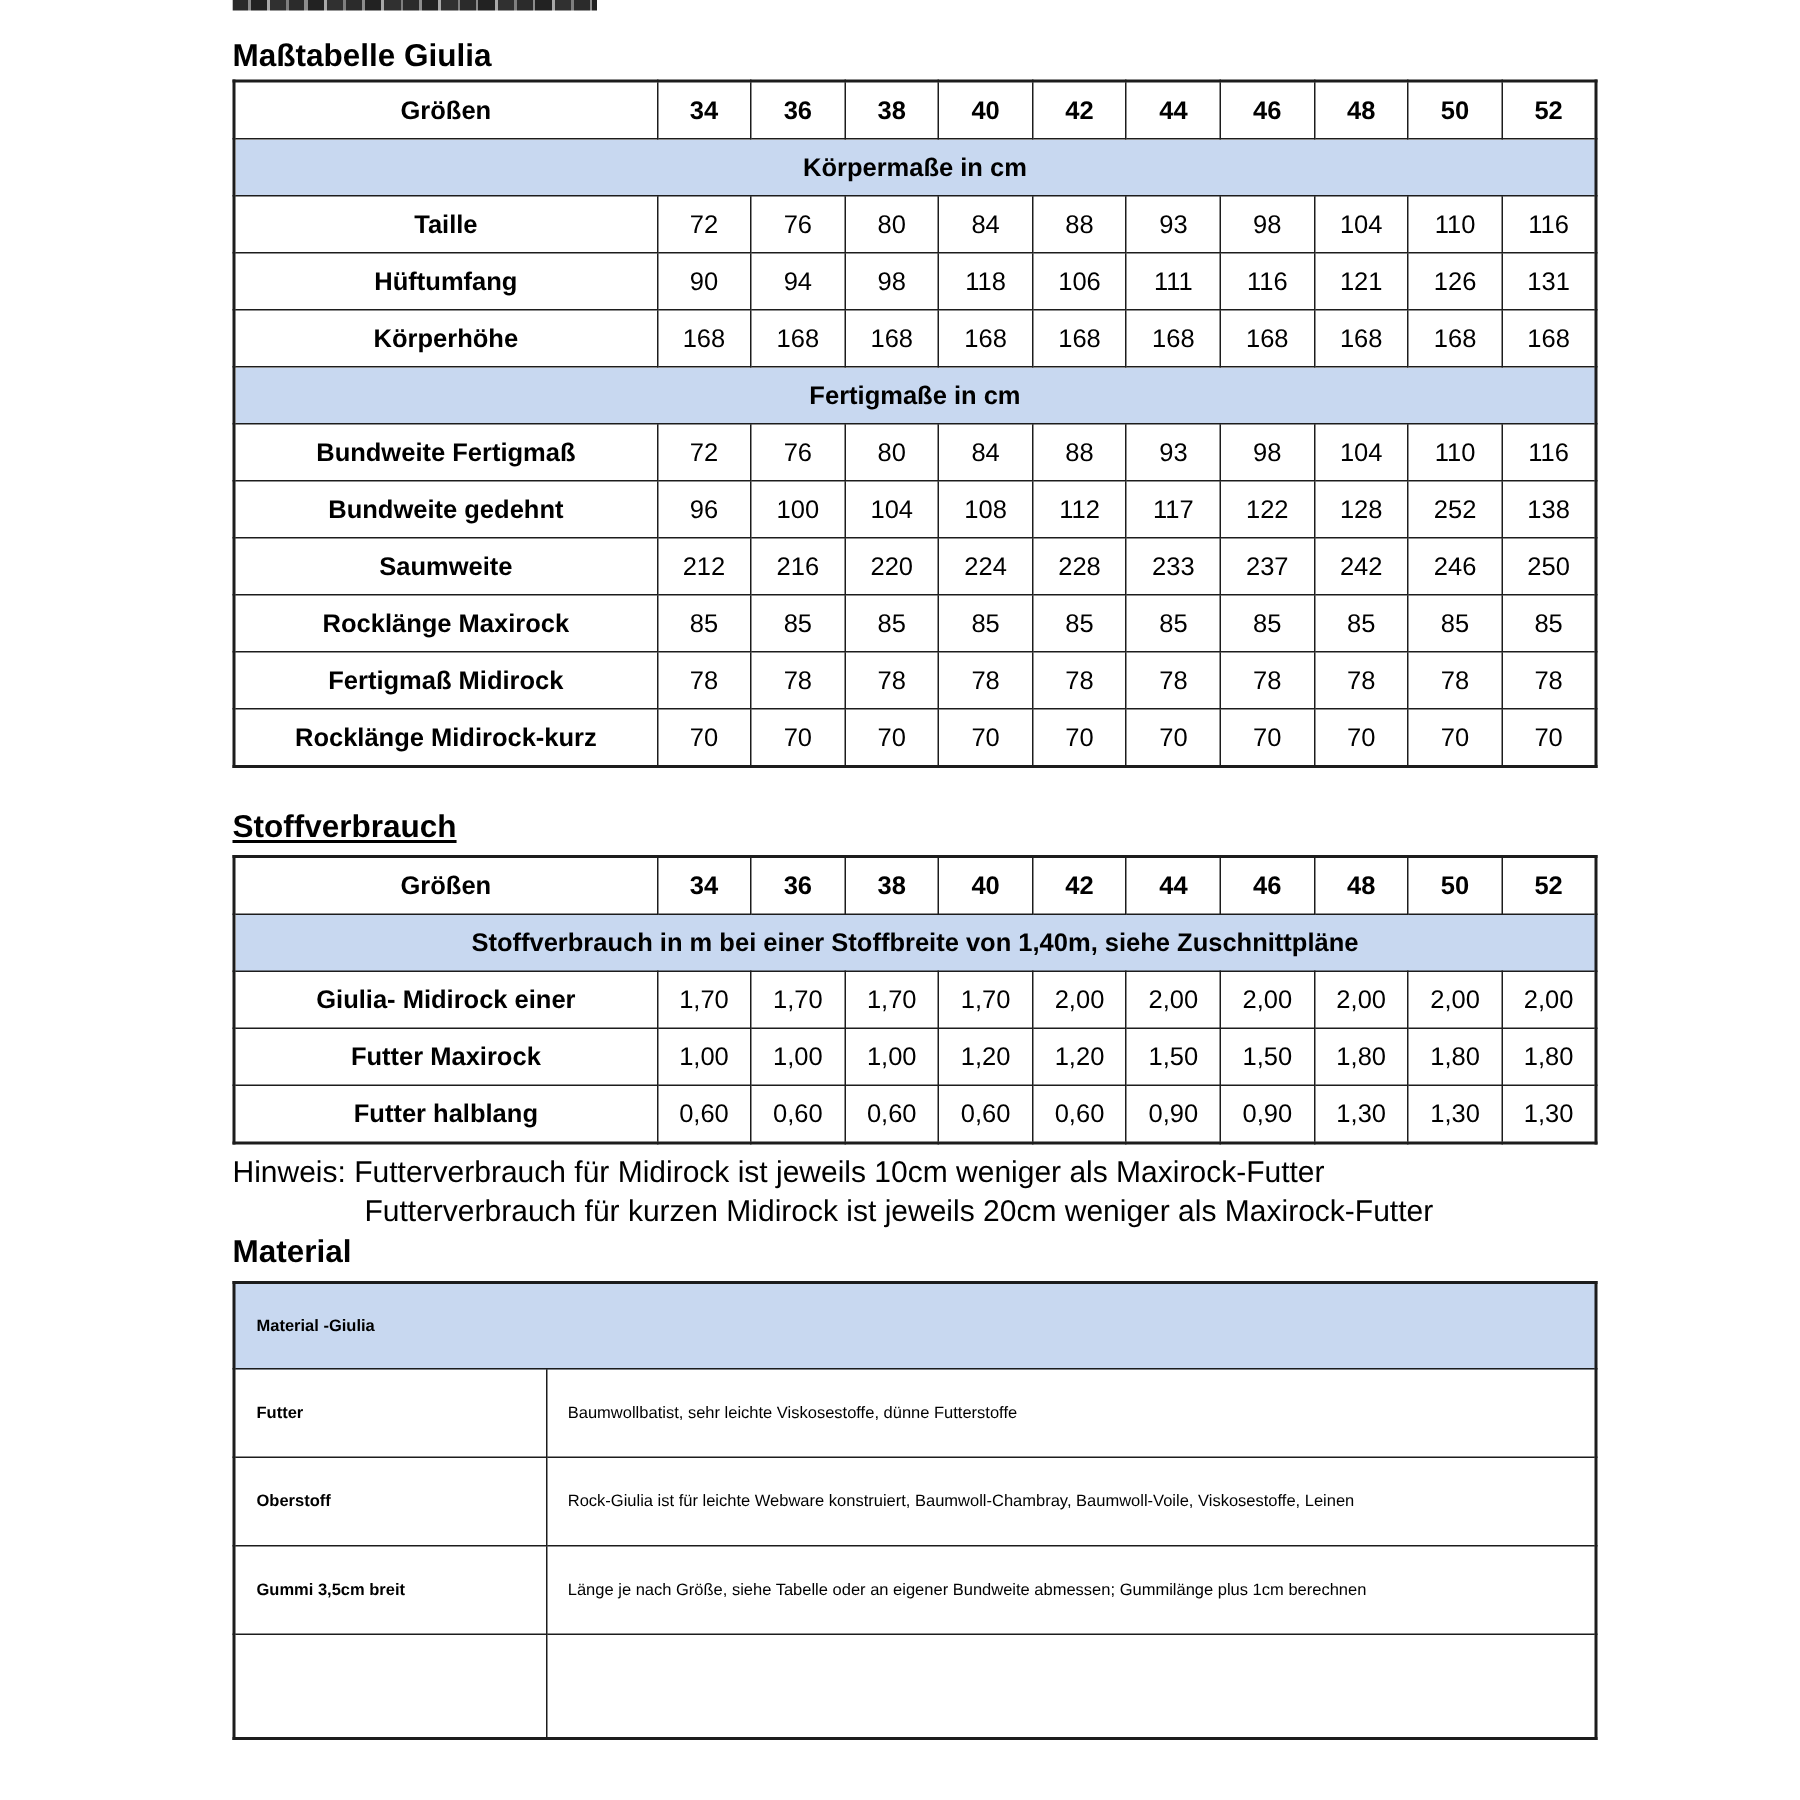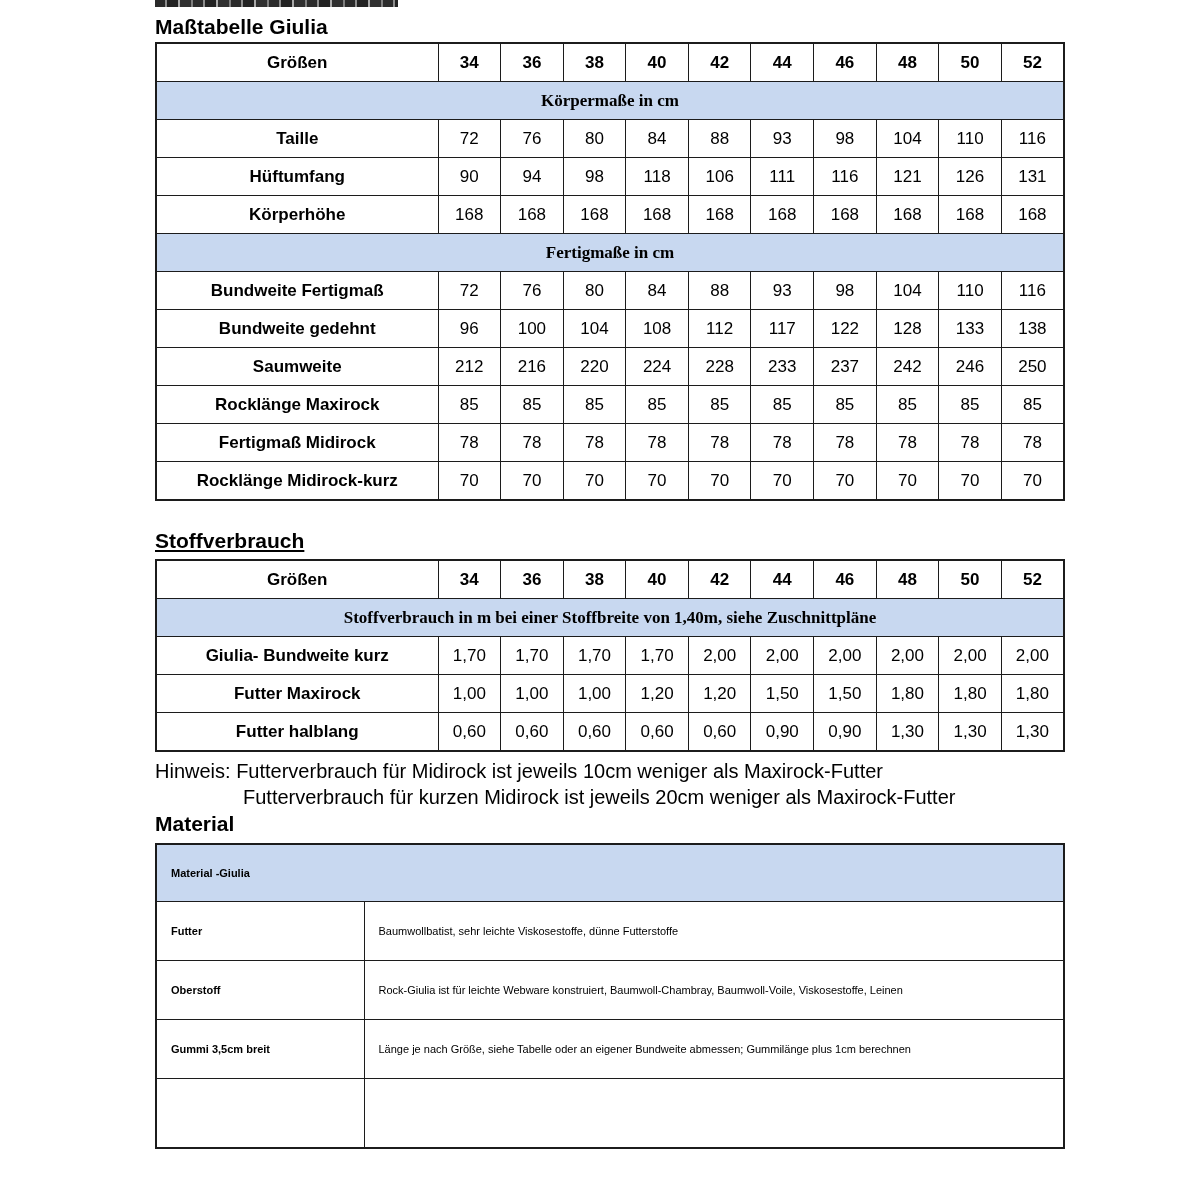--- a/index.html
+++ b/index.html
@@ -16,36 +16,36 @@
   
   .clipped-strip{
     position:absolute;left:155px;top:0;width:243px;height:7px;
     background:repeating-linear-gradient(90deg,
       #2b2b2b 0 10px, #8d8d8d 10px 12px,
       #222 12px 23px, #a9a9a9 23px 25px,
       #303030 25px 36px, #7f7f7f 36px 38px);
   }
   .content{margin-left:155px;width:908px;}
   h2{font-size:21px;line-height:23px;font-weight:bold;margin:0;}
-  .t1-title{padding-top:15px;margin-bottom:4px;}
+  .t1-title{padding-top:26px;margin-bottom:4px;}
   .t2-title{margin-top:28px;margin-bottom:7px;text-decoration:underline;}
   .t3-title{margin-top:2px;margin-bottom:8px;}
 
   table{border-collapse:collapse;width:908px;table-layout:fixed;}
   .size-table{border:2px solid var(--border);}
   .size-table td{
     border:1.5px solid var(--border);
     height:37px;padding:0;
     text-align:center;vertical-align:middle;
     font-size:17px;
     overflow:hidden;white-space:nowrap;
   }
   .size-table td.label-cell{font-weight:bold;}
   .size-table td.size-cell{font-weight:bold;}
-  .size-table td.band-cell{background:var(--band);font-weight:bold;font-family:Liberation Serif, serif;}
+  .size-table td.band-cell{background:var(--band);font-weight:bold;}
   .size-table td.value-cell{font-weight:normal;}
 
   .note{font-size:20px;line-height:26px;margin:0;}
   .note-first{margin-top:6px;}
   .note-indent{padding-left:88px;}
 
   .material-table{border:2px solid var(--border);}
   .material-table td{
     border:1.5px solid var(--border);
     font-size:11px;line-height:25px;
@@ -156,21 +156,21 @@
         <tr>
           <td class="label-cell">Bundweite gedehnt</td>
           <td class="value-cell">96</td>
           <td class="value-cell">100</td>
           <td class="value-cell">104</td>
           <td class="value-cell">108</td>
           <td class="value-cell">112</td>
           <td class="value-cell">117</td>
           <td class="value-cell">122</td>
           <td class="value-cell">128</td>
-          <td class="value-cell">133</td>
+          <td class="value-cell">252</td>
           <td class="value-cell">138</td>
         </tr>
         <tr>
           <td class="label-cell">Saumweite</td>
           <td class="value-cell">212</td>
           <td class="value-cell">216</td>
           <td class="value-cell">220</td>
           <td class="value-cell">224</td>
           <td class="value-cell">228</td>
           <td class="value-cell">233</td>
@@ -248,21 +248,21 @@
           <td class="size-cell">44</td>
           <td class="size-cell">46</td>
           <td class="size-cell">48</td>
           <td class="size-cell">50</td>
           <td class="size-cell">52</td>
         </tr>
         <tr>
           <td class="band-cell" colspan="11">Stoffverbrauch in m bei einer Stoffbreite von 1,40m, siehe Zuschnittpläne</td>
         </tr>
         <tr>
-          <td class="label-cell">Giulia- Bundweite kurz</td>
+          <td class="label-cell">Giulia- Midirock einer</td>
           <td class="value-cell">1,70</td>
           <td class="value-cell">1,70</td>
           <td class="value-cell">1,70</td>
           <td class="value-cell">1,70</td>
           <td class="value-cell">2,00</td>
           <td class="value-cell">2,00</td>
           <td class="value-cell">2,00</td>
           <td class="value-cell">2,00</td>
           <td class="value-cell">2,00</td>
           <td class="value-cell">2,00</td>

